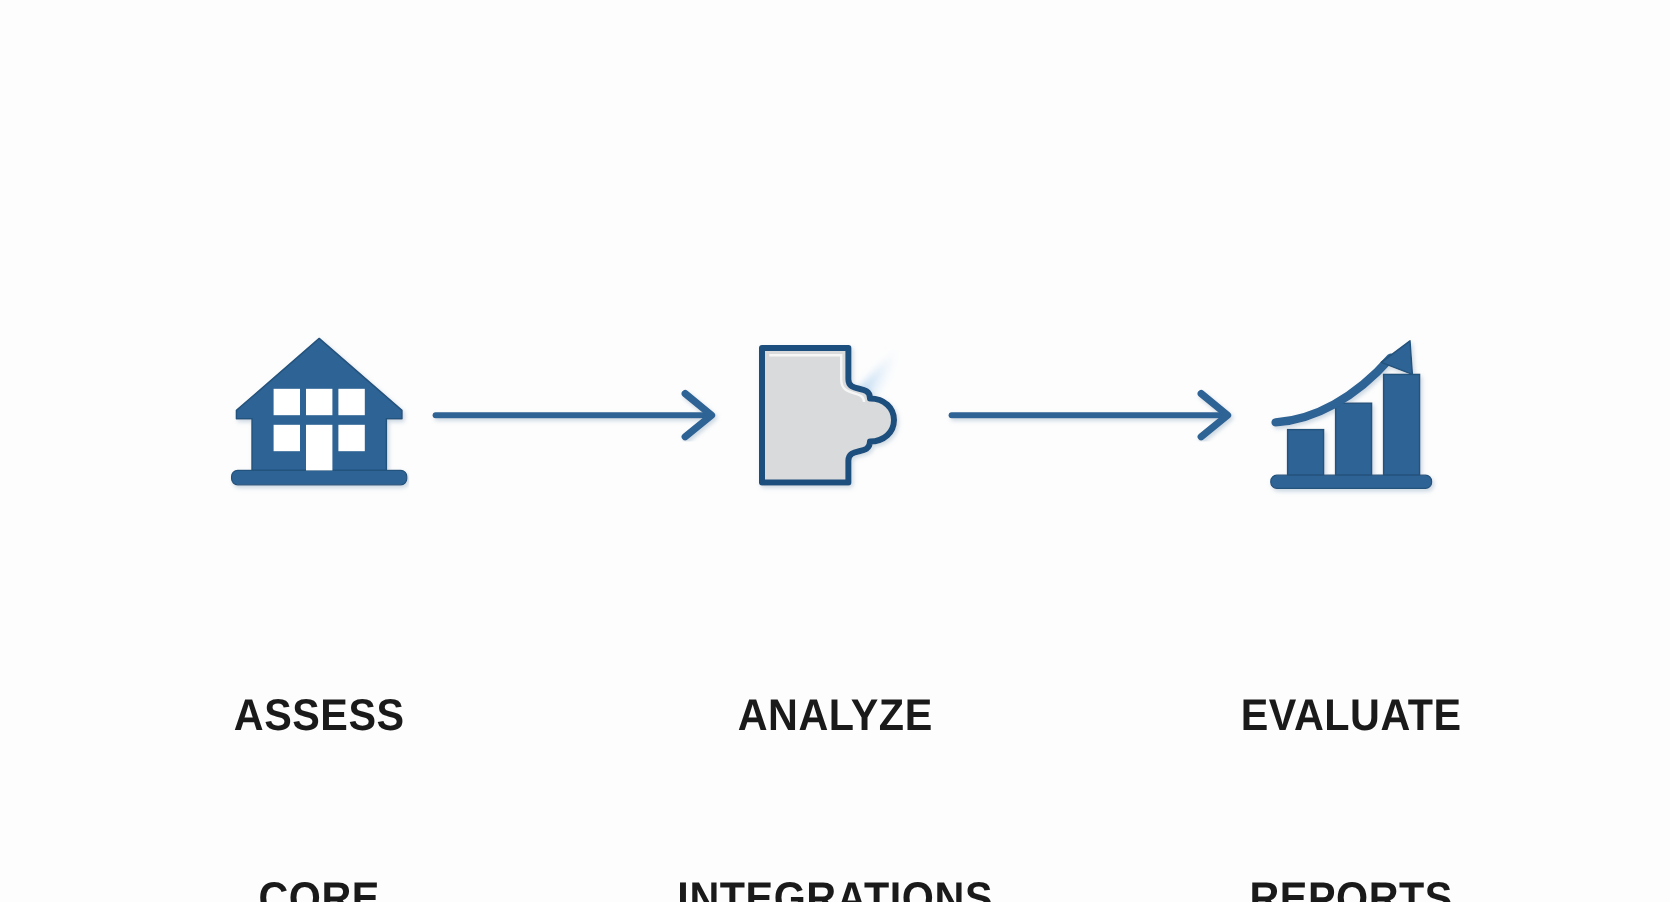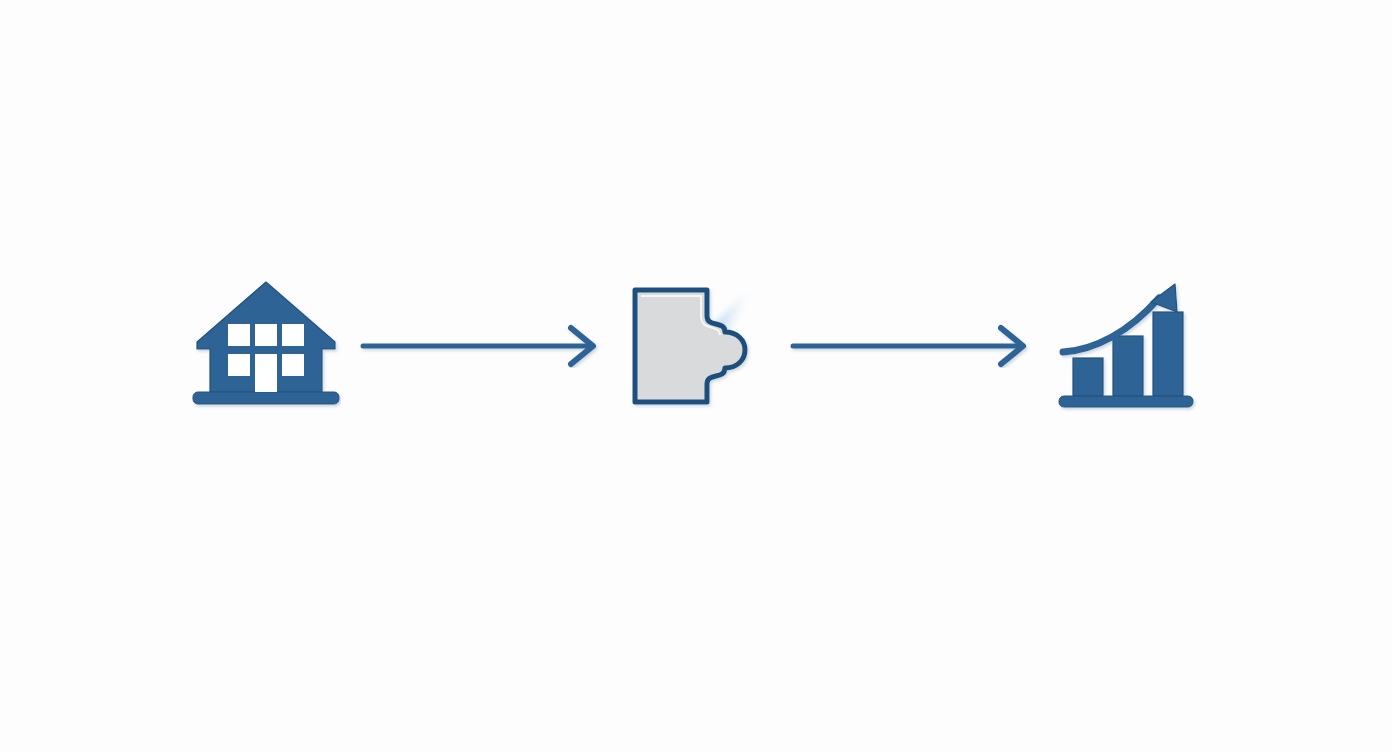--- a/index.html
+++ b/index.html
@@ -187,14 +187,32 @@
 
           <path d="M12 76 C 44 74, 78 56, 108 22" fill="none" stroke="#2d6395" stroke-width="7" stroke-linecap="round"></path>
           <path d="M124 8 L126 36 L100 26 Z" fill="#2d6395" stroke="#24527c" stroke-width="1.2" stroke-linejoin="round"></path>
         </g>
       </svg>
     </div>
 
     <div class="spacer-right"></div>
   </div>
 
+  <div class="label-row">
+
+    <div class="step-label">
+      <span class="label-line">ASSESS</span>
+      <span class="label-line">CORE</span>
+    </div>
+
+    <div class="step-label">
+      <span class="label-line">ANALYZE</span>
+      <span class="label-line">INTEGRATIONS</span>
+    </div>
+
+    <div class="step-label">
+      <span class="label-line">EVALUATE</span>
+      <span class="label-line">REPORTS</span>
+    </div>
+
+  </div>
 
 </div>
 
 </body></html>

